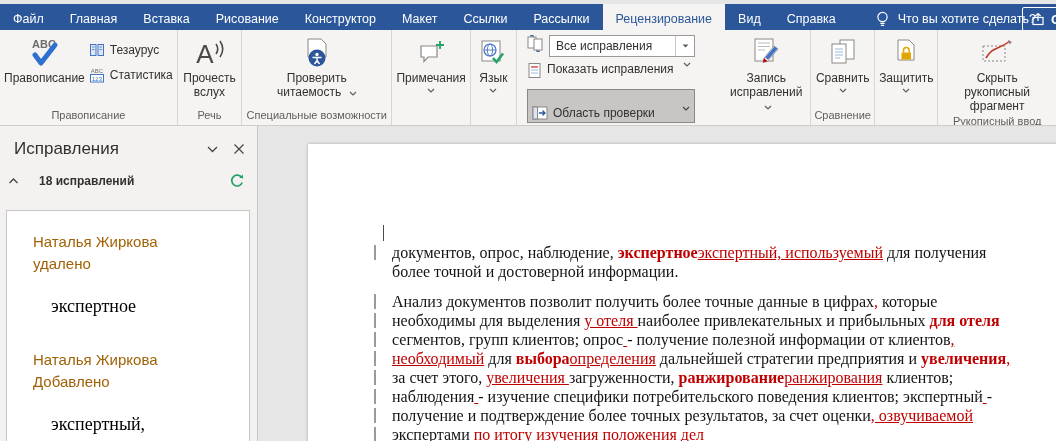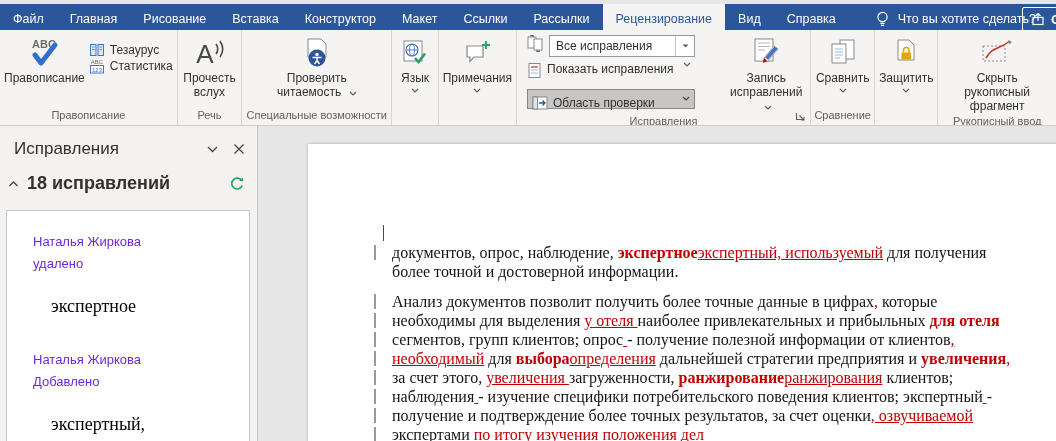--- a/index.html
+++ b/index.html
@@ -18,63 +18,63 @@
     display:flex;align-items:center;gap:6px;padding:0 8px;color:#fff;font-weight:bold;font-size:13px;white-space:nowrap}
   
   .ribbon{position:absolute;left:0;top:30px;width:1056px;height:95px;background:#f5f4f2;
     border-bottom:1px solid #cfcdcb;display:flex;font-size:12px;color:#323130}
   .rib-group{display:flex;flex-direction:column;border-right:1px solid #d8d5d2;position:relative}
   .rib-content{flex:1;display:flex;justify-content:center;align-items:flex-start;padding:3px 4px 0 4px;gap:4px}
   .rib-label{height:18px;line-height:16px;text-align:center;font-size:11px;color:#605e5c;white-space:nowrap;position:relative;overflow:hidden}
   .bigbtn{display:flex;flex-direction:column;align-items:center;padding-top:2px;text-align:center;cursor:default}
   .bigbtn .bicon{height:36px;display:flex;align-items:center;justify-content:center}
   .bigbtn .blabel{line-height:14px;max-width:86px}
-  .smallcol{display:flex;flex-direction:column;margin-top:9px}
+  .smallcol{display:flex;flex-direction:column;gap:9px;margin-top:9px}
   .smallbtn{display:flex;align-items:center;gap:5px;white-space:nowrap}
   .trk-col{display:flex;flex-direction:column;gap:5px;width:182px;margin-top:2px}
   .trk-row{display:flex;gap:5px;height:22px;white-space:nowrap}
   .combo{flex:1;height:22px;background:#fff;border:1px solid #9b9895;display:flex;align-items:center;box-sizing:border-box}
   .combo-text{flex:1;padding-left:6px;font-size:12px}
   .combo-arrow{width:18px;align-self:stretch;border-left:1px solid #c8c6c4;display:flex;align-items:center;justify-content:center}
-  .pressed{background:#c8c6c4;border:1px solid #8a8886;box-sizing:border-box;padding:6px 4px;height:20px}
+  .pressed{background:#c8c6c4;border:1px solid #8a8886;box-sizing:border-box;padding:16px 4px;height:20px}
   .chev{margin-left:4px}
   .chev-below{display:block;margin-top:3px}
   .launcher{position:absolute;right:3px;bottom:2px;width:13px;height:13px}
   
   .panel{position:absolute;left:0;top:126px;width:258px;bottom:0;background:#f3f2f1;border-right:1px solid #c8c6c4;box-sizing:border-box}
   .panel-title-row{display:flex;align-items:center;padding:13px 12px 0 14px}
   .panel-title{font-size:17px;color:#323130;flex:1}
   .panel-title-row .picon{margin-left:14px;cursor:default}
   .panel-sum-row{display:flex;align-items:center;padding:14px 12px 0 8px}
-  .panel-sum{font-size:18px;font-weight:bold;color:#323130;margin-left:8px;flex:1}
+  .panel-sum{font-size:12px;font-weight:bold;color:#323130;margin-left:20px;flex:1}
   .rev-card{position:absolute;left:6px;top:84px;width:244px;bottom:-6px;background:#fff;border:1px solid #c8c6c4;box-sizing:border-box;overflow:hidden}
   .rev-entry{padding:20px 8px 0 26px}
-  .rev-author,.rev-action{font-size:13px;color:#6d28d9;line-height:22px}
+  .rev-author,.rev-action{font-size:15px;color:#a16207;line-height:22px}
   .rev-text{font-family:"Liberation Serif",serif;font-size:18px;color:#000;margin:16px 0 14px 18px;line-height:30px}
   
   .docarea{position:absolute;left:258px;top:126px;right:0;bottom:0;background:#e6e6e6;overflow:hidden}
   .page{position:absolute;left:50px;top:18px;width:840px;height:460px;background:#fff;box-shadow:0 0 3px rgba(0,0,0,.28)}
   .pagetext{padding:80px 0 0 84px;font-family:"Liberation Serif",serif;font-size:16px;color:#141414}
   .para + .para{margin-top:11px}
   .line{height:19px;line-height:19px;white-space:nowrap;position:relative}
   .change-bar{position:absolute;left:-18px;top:2px;width:2px;height:15px;background:#9a9a9a}
   .caret{position:absolute;left:-9px;top:1px;width:1px;height:16px;background:#4a4a4a}
   .seg-ins{color:#c00000;text-decoration:underline}
   .seg-del{color:#c00000;font-weight:bold}
   svg{display:block}
 </style>
 </head>
 <body>
 
 <div class="tabbar">
   <div style="display:flex">
       <div class="tab">Файл</div>
       <div class="tab">Главная</div>
+      <div class="tab">Вставка</div>
       <div class="tab">Рисование</div>
-      <div class="tab">Вставка</div>
       <div class="tab">Конструктор</div>
       <div class="tab">Макет</div>
       <div class="tab">Ссылки</div>
       <div class="tab">Рассылки</div>
       <div class="tab active">Рецензирование</div>
       <div class="tab">Вид</div>
       <div class="tab">Справка</div>
     </div>
   <div class="tellme">
     <span>
@@ -166,56 +166,56 @@
           <span>Проверить читаемость</span>
           <span class="chev" style="display:inline-block"><svg width="8" height="5" viewBox="0 0 8 5">
                 <path d="M1 1 L4 4 L7 1" stroke="#605e5c" stroke-width="1.2" fill="none"></path>
               </svg></span>
         </div>
       </div>
     </div>
     <div class="rib-label">Специальные возможности</div>
   </div>
 
+  <div class="rib-group" style="width:80px">
+    <div class="rib-content">
+      <div class="bigbtn">
+        <div class="bicon">
+          <svg width="30" height="28" viewBox="0 0 30 28">
+            <path d="M5 7 h16 v11 h-9 l-4 4.5 v-4.5 h-3 z" fill="#fff" stroke="#8a8886" stroke-width="1.2"></path>
+            <path d="M24 2 v8 M20 6 h8" stroke="#21a366" stroke-width="1.8"></path>
+          </svg>
+        </div>
+        <div class="blabel">
+          <span>Примечания</span>
+          <span class="chev-below">
+              <svg width="8" height="5" viewBox="0 0 8 5" style="margin:0 auto">
+                <path d="M1 1 L4 4 L7 1" stroke="#605e5c" stroke-width="1.2" fill="none"></path>
+              </svg>
+            </span>
+        </div>
+      </div>
+    </div>
+    <div class="rib-label"></div>
+  </div>
+
   <div class="rib-group" style="width:50px">
     <div class="rib-content">
       <div class="bigbtn">
         <div class="bicon">
           <svg width="28" height="28" viewBox="0 0 28 28">
             <rect x="3" y="2" width="18" height="20" fill="#fff" stroke="#8a8886"></rect>
             <circle cx="11" cy="11" r="6" fill="none" stroke="#4472c4" stroke-width="1.2"></circle>
             <ellipse cx="11" cy="11" rx="2.6" ry="6" fill="none" stroke="#4472c4" stroke-width="0.9"></ellipse>
             <path d="M5.3 11 h11.4" stroke="#4472c4" stroke-width="0.9"></path>
             <path d="M14 19 l3.5 4 l6.5 -8.5" stroke="#21a366" stroke-width="2.6" fill="none"></path>
           </svg>
         </div>
         <div class="blabel">
           <span>Язык</span>
-          <span class="chev-below">
-              <svg width="8" height="5" viewBox="0 0 8 5" style="margin:0 auto">
-                <path d="M1 1 L4 4 L7 1" stroke="#605e5c" stroke-width="1.2" fill="none"></path>
-              </svg>
-            </span>
-        </div>
-      </div>
-    </div>
-    <div class="rib-label"></div>
-  </div>
-
-  <div class="rib-group" style="width:80px">
-    <div class="rib-content">
-      <div class="bigbtn">
-        <div class="bicon">
-          <svg width="30" height="28" viewBox="0 0 30 28">
-            <path d="M5 7 h16 v11 h-9 l-4 4.5 v-4.5 h-3 z" fill="#fff" stroke="#8a8886" stroke-width="1.2"></path>
-            <path d="M24 2 v8 M20 6 h8" stroke="#21a366" stroke-width="1.8"></path>
-          </svg>
-        </div>
-        <div class="blabel">
-          <span>Примечания</span>
           <span class="chev-below">
               <svg width="8" height="5" viewBox="0 0 8 5" style="margin:0 auto">
                 <path d="M1 1 L4 4 L7 1" stroke="#605e5c" stroke-width="1.2" fill="none"></path>
               </svg>
             </span>
         </div>
       </div>
     </div>
     <div class="rib-label"></div>
   </div>

